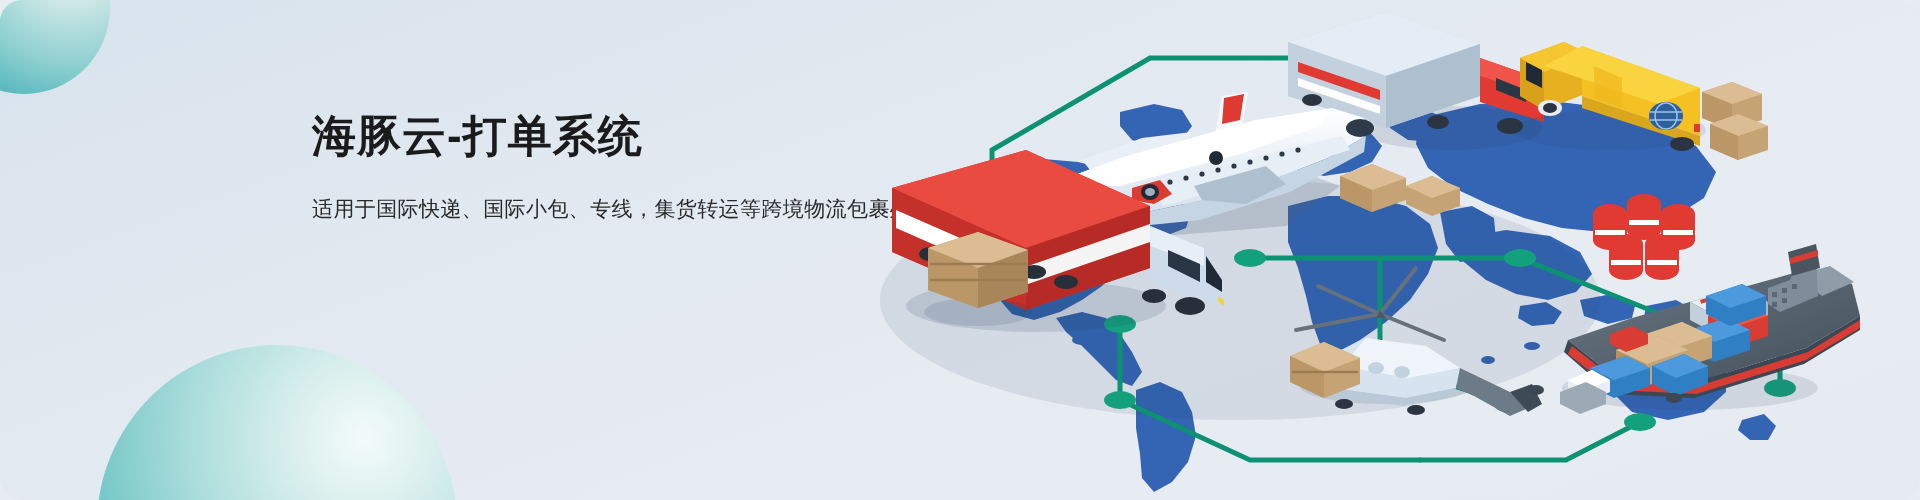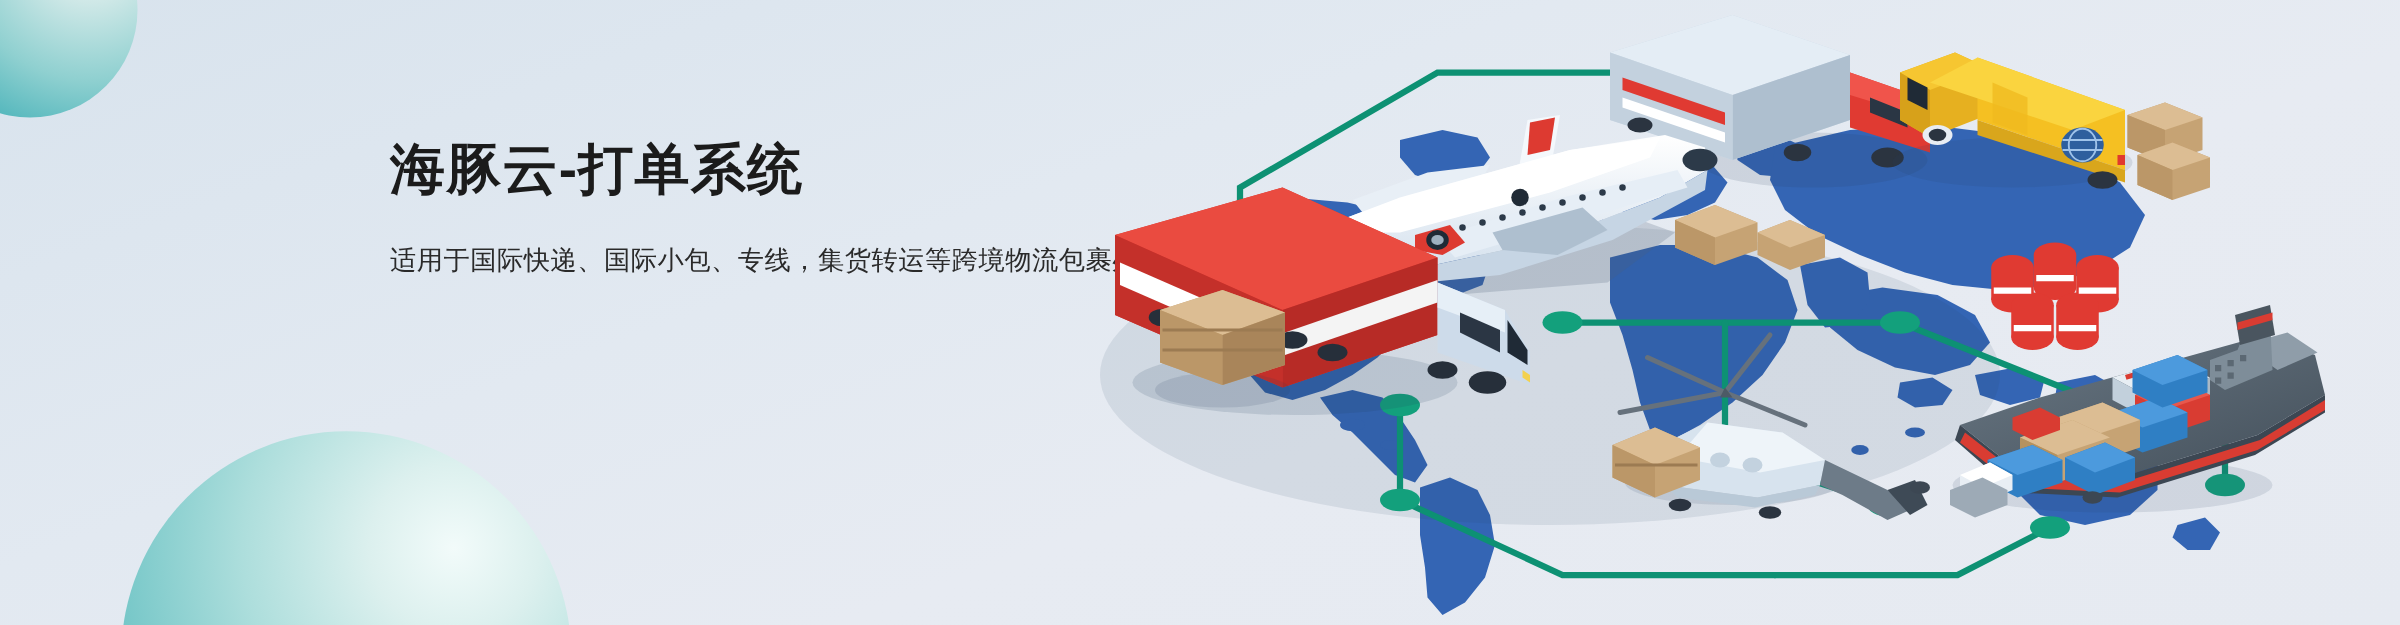--- a/index.html
+++ b/index.html
@@ -8,20 +8,21 @@
     font-family:"Liberation Sans","DejaVu Sans",sans-serif;
     background:#e8edf3;
   }
 
   .banner{
     position:relative;
     width:1920px; height:500px;
     overflow:hidden;
     background:
       linear-gradient(160deg,#d8e3ed 0%,#e2e9f1 38%,#e7ebf2 62%,#e6eaf1 100%);
+    border-radius: 22px;
   }
 
   
   .deco-circle{ position:absolute; border-radius:50%; }
   .deco-top{
     left:-62px; top:-78px; width:172px; height:172px;
     background:radial-gradient(circle at 78% 22%, #eef7f6 0%, #cfe8e7 22%, #8fd0d0 55%, #4fb5bb 82%, #35a7b0 100%);
   }
   .deco-bottom{
     left:97px; top:345px; width:360px; height:360px;

